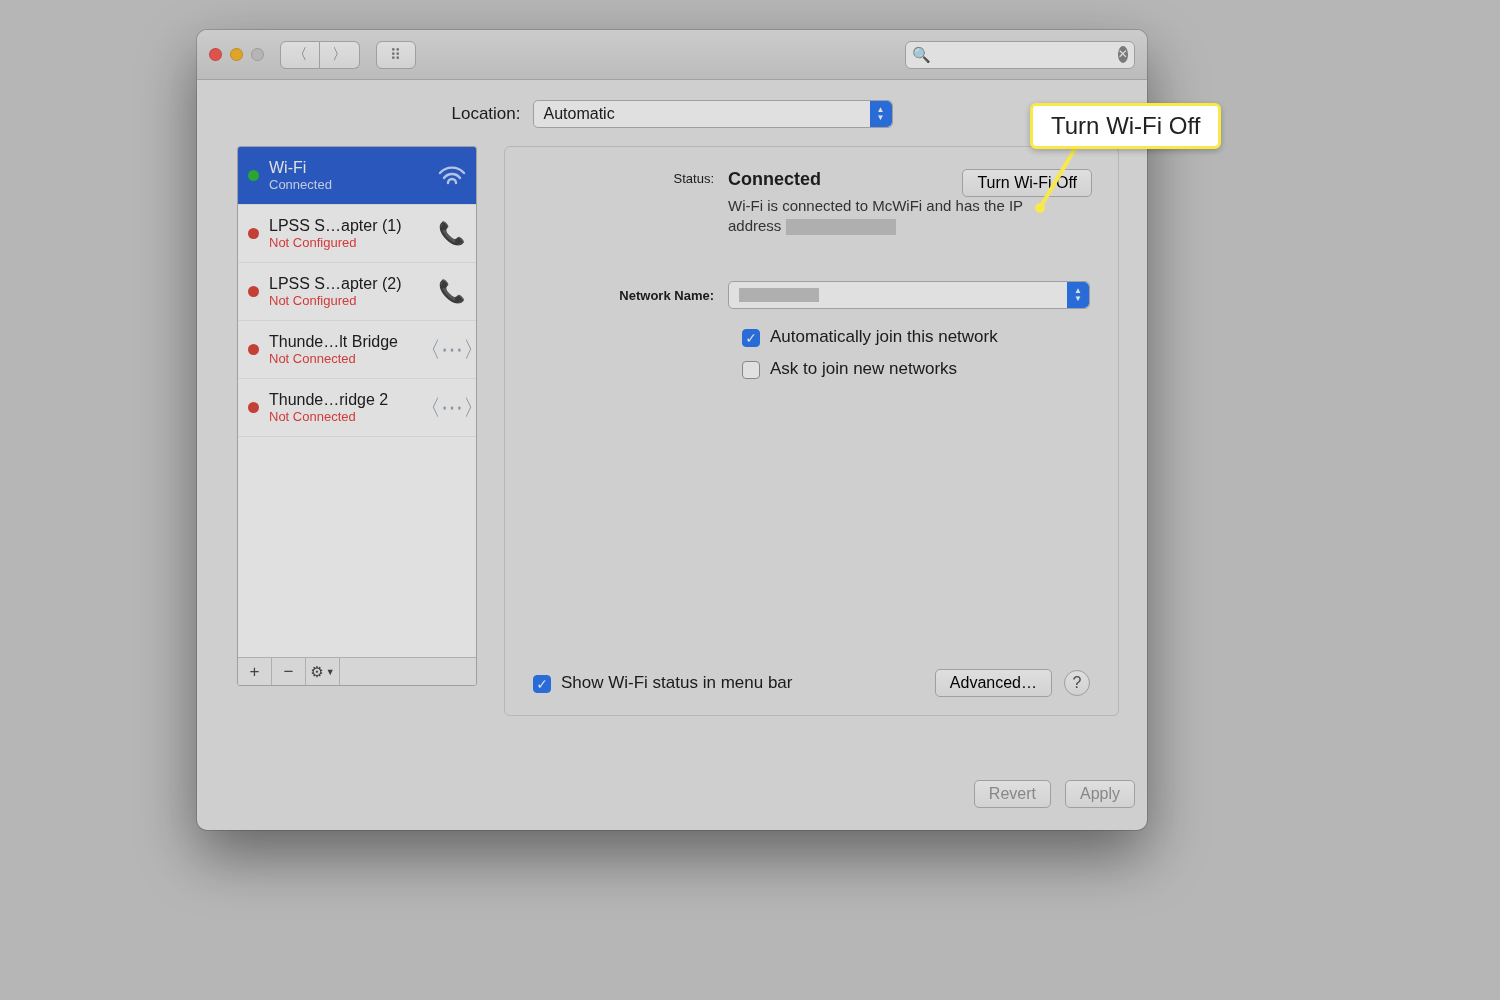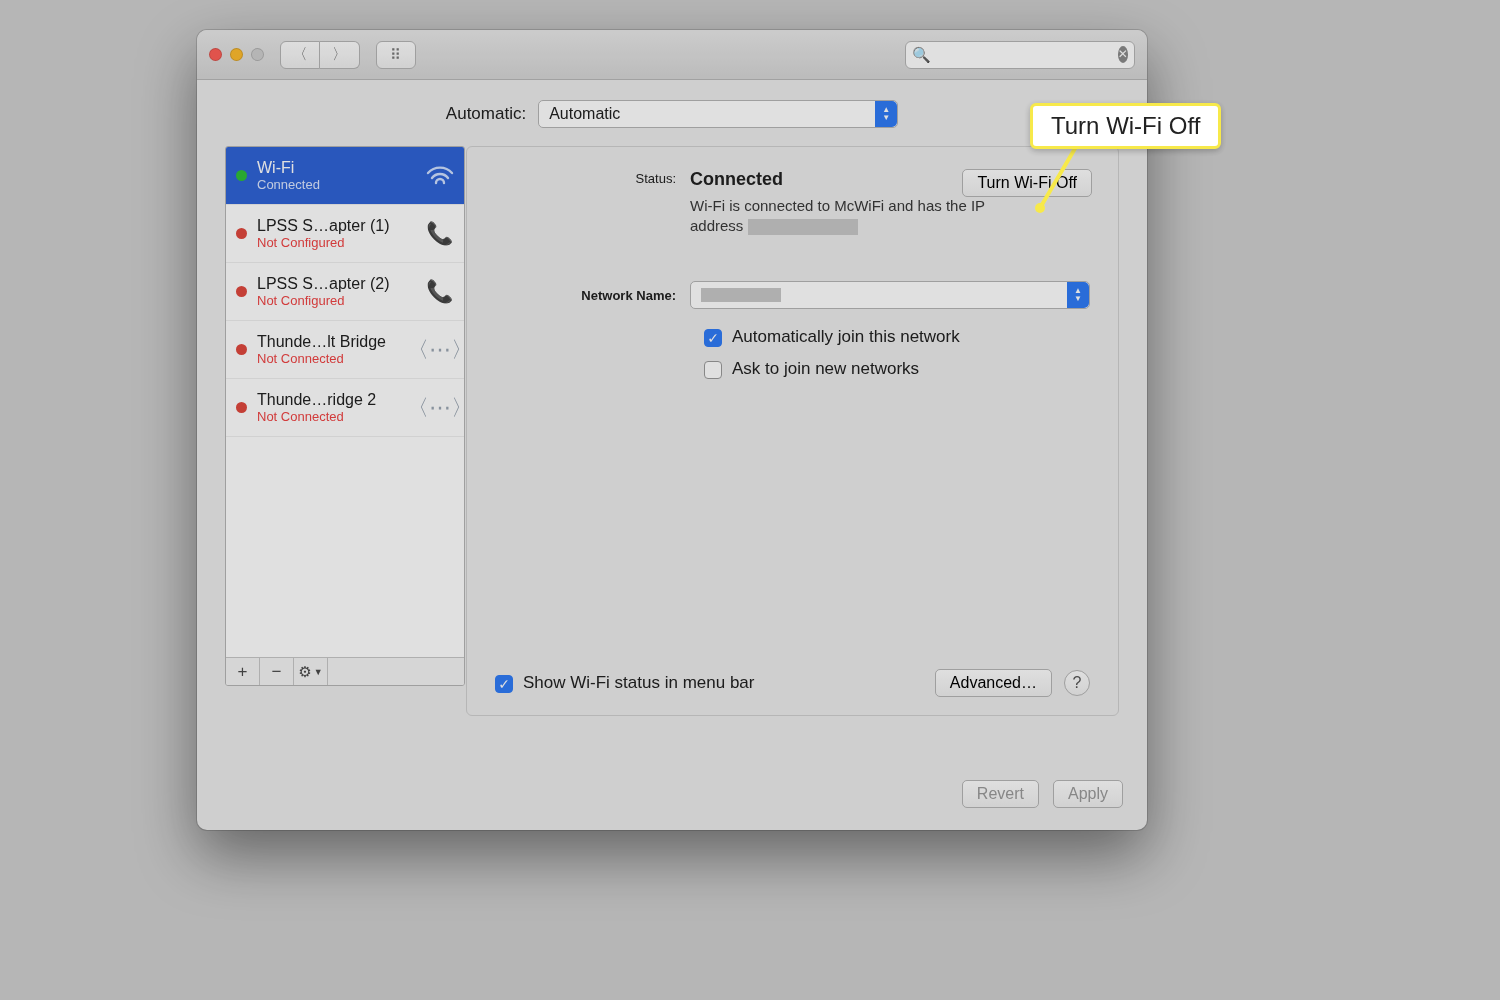--- a/index.html
+++ b/index.html
@@ -95,21 +95,21 @@
   .macselect .stepper {
     position:absolute; right:0; top:0; bottom:0; width:22px;
     background:#2f7bf6;
     border-radius:0 5px 5px 0;
     display:flex; flex-direction:column;
     align-items:center; justify-content:center;
     color:#fff; font-size:8px; line-height:8px;
   }
 
   
-  .cols { display:flex; padding:0 28px 0 28px; gap:1px; }
+  .cols { display:flex; padding:0 28px 0 40px; gap:27px; }
   .sidebar {
     width:240px; height:540px;
     background:#fff; border:1px solid #b5b5b5; border-radius:3px;
     display:flex; flex-direction:column;
     overflow:hidden;
   }
   .svc-list { flex:1; overflow:auto; }
   .svc {
     display:flex; align-items:center;
     padding:6px 8px 6px 10px;
@@ -193,21 +193,21 @@
   }
   .helpbtn {
     width:26px; height:26px; border-radius:50%;
     background:linear-gradient(#fefefe,#efefef);
     border:1px solid #b5b5b5;
     font-size:16px; color:#555;
     display:flex; align-items:center; justify-content:center;
   }
 
   .footer {
-    position:absolute; right:24px; bottom:22px;
+    position:absolute; right:12px; bottom:22px;
     display:flex; gap:14px;
   }
   .footer .macbtn { color:#9a9a9a; }
 
   
   .callout {
     position:absolute;
     left: 1030px; top: 103px;
     padding:6px 18px;
     background:#fff;
@@ -246,21 +246,21 @@
       <span style="letter-spacing:1px;">⠿</span>
     </div>
     <div class="searchwrap">
       <span class="mag">🔍</span>
       <input type="text" placeholder="" style="">
       <span class="clear">✕</span>
     </div>
   </div>
 
   <div class="location-row">
-    <label>Automatic:</label>
+    <label>Location:</label>
     <div class="macselect">
       <span>Automatic</span>
       <span class="stepper">
         <span>▲</span>
           <span>▼</span>
       </span>
     </div>
   </div>
 
   <div class="cols">

